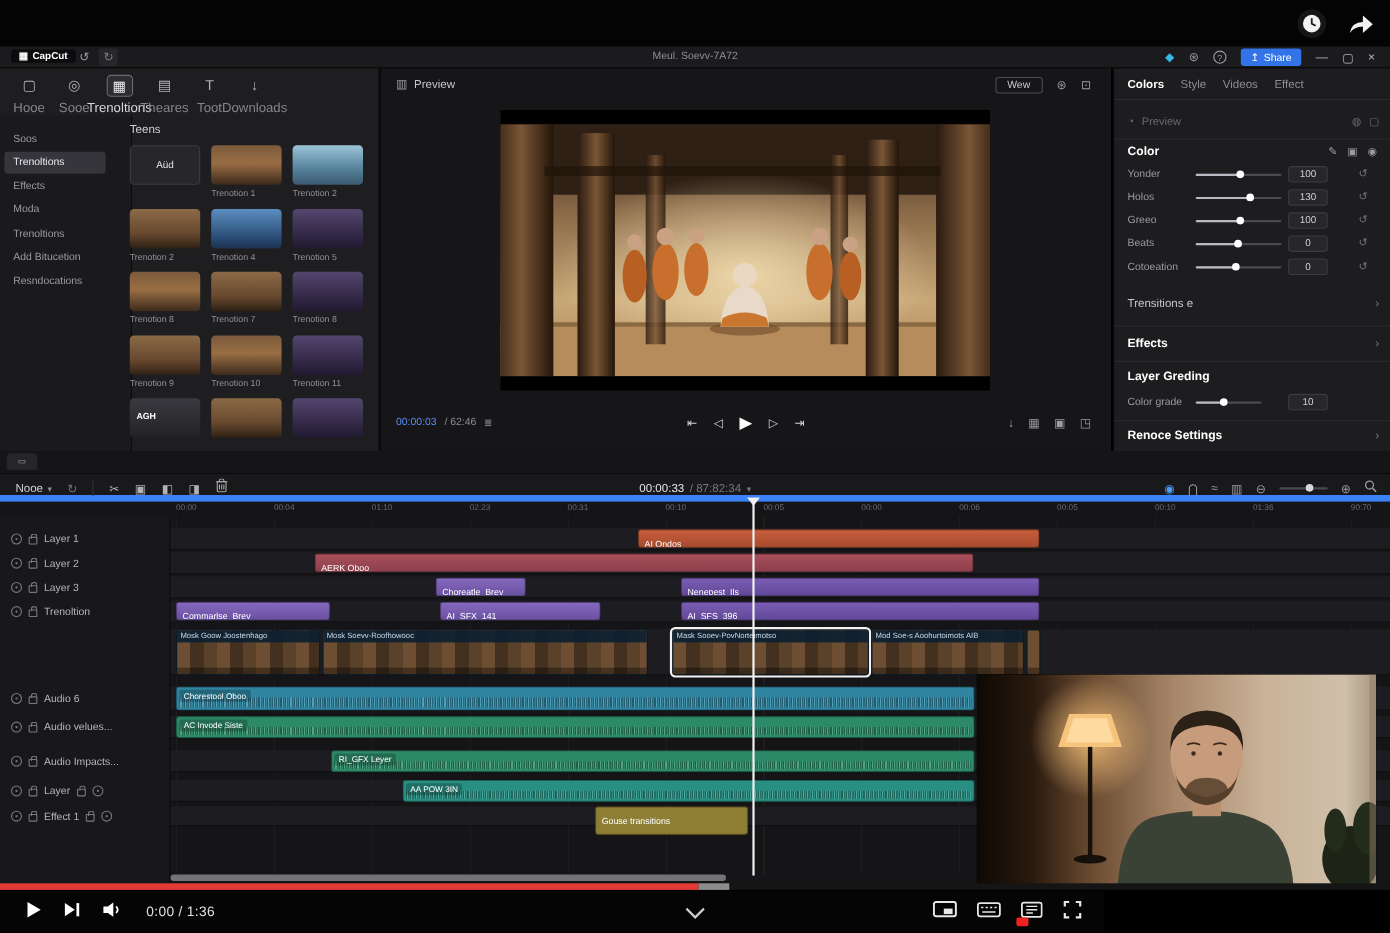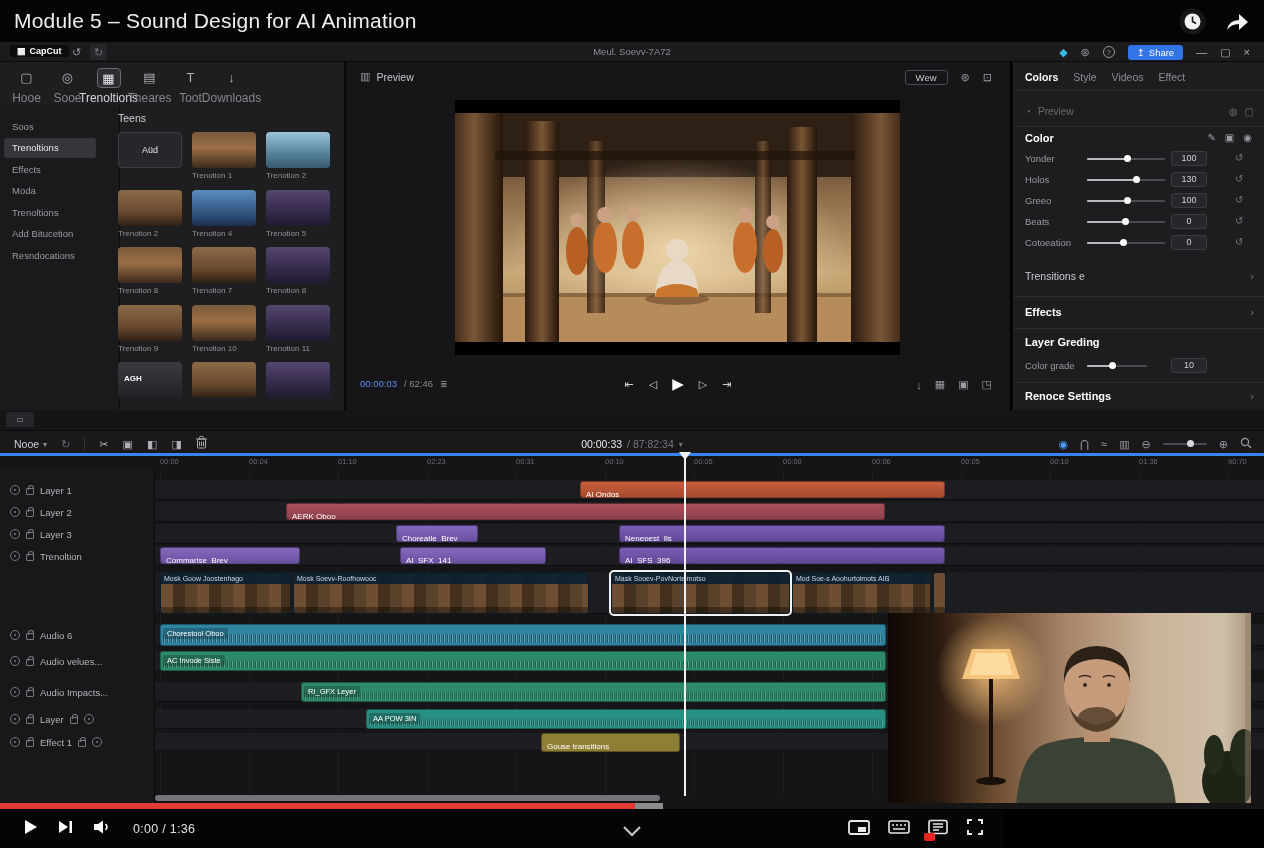--- a/index.html
+++ b/index.html
@@ -78,21 +78,21 @@
 .ps-track{position:absolute;left:74px;top:7px;width:78px;height:2px;background:#4a4a50;border-radius:1px}
 .ps-fill{position:absolute;left:0;top:0;height:2px;background:#b9b9c2;border-radius:1px}
 .ps-thumb{position:absolute;top:-3px;width:7px;height:7px;background:#fff;border-radius:50%}
 .ps-value{position:absolute;left:158px;top:0;width:36px;height:15px;background:#27272b;border:1px solid #3a3a40;border-radius:3px;font-size:9px;color:#d0d0d5;text-align:center;line-height:13px}
 .ps-reset{position:absolute;left:222px;top:1px;font-size:10px;color:#76767c}
 .pp-row-lbl{position:absolute;left:12px;font-size:10.5px;color:#c8c8cd}
 
 
 .timeline{top:410px;left:0;width:1264px;height:394px;background:#151518}
 .tl-notch{position:absolute;left:6px;top:2px;width:28px;height:15px;background:#26262a;border-radius:4px 4px 0 0;text-align:center;font-size:8px;color:#9a9aa0;line-height:15px}
-.tl-toolbar{position:absolute;left:0;top:20px;width:1264px;height:26px;background:#19191c;border-top:1px solid #0b0b0d;border-bottom:3px solid #3b82f6}
+.tl-toolbar{position:absolute;left:0;top:20px;width:1264px;height:26px;background:#19191c;border-top:1px solid #0b0b0d;border-bottom:6px solid #3b82f6}
 .tl-tb-left{position:absolute;left:14px;top:0;height:26px;display:flex;gap:14px;align-items:center}
 .tl-tb-left .g{font-size:11px;color:#b0b0b5}
 .tl-mode{font-size:10.5px;color:#cfcfd4;display:flex;gap:4px;align-items:center}
 .vsep{width:1px;height:14px;background:#333338}
 .tl-tc{position:absolute;left:0;right:0;top:0;height:26px;display:flex;gap:5px;justify-content:center;align-items:center;font-size:10.5px}
 .tl-tc .c{color:#e8e8ec}
 .tl-tc .t{color:#76767c}
 .tl-tb-right{position:absolute;right:12px;top:0;height:26px;display:flex;gap:12px;align-items:center}
 .tl-tb-right .g{font-size:11px;color:#9a9aa0}
 .zoom-slider{width:44px;height:2px;background:#4a4a50;border-radius:1px;position:relative}
@@ -142,21 +142,20 @@
 .pb-right{position:absolute;right:20px;top:0;height:38px;display:flex;gap:18px;align-items:center}
 .badge-wrap{position:relative;display:inline-block}
 .badge{position:absolute;left:-4px;bottom:-2px;width:11px;height:8px;background:#e22;border-radius:2px}
 </style>
 </head>
 <body>
 
 <div class="stage">
 
   <div class="abs lesson-bar">
-    <div class="lesson-title">Module 5 – Sound Design for AI Animation</div>
     <div class="lesson-icons">
       <span><svg width="27" height="27" viewBox="0 0 27 27">
             <circle cx="13.5" cy="13.5" r="13" fill="#161616"></circle>
             <circle cx="13.5" cy="13.5" r="8" fill="#f2f2f2"></circle>
             <path d="M13.5 8.5 V13.5 L17 15.5" stroke="#161616" stroke-width="1.6" fill="none"></path>
           </svg></span>
       <span><svg width="26" height="22" viewBox="0 0 26 22">
             <path d="M3 19 Q5 9 15 9 L15 3 L24 11 L15 19 L15 13 Q7 13 3 19 Z" fill="#f2f2f2"></path>
           </svg></span>
     </div>
@@ -576,21 +575,21 @@
       </div>
     <div class="clip-video" style="left:792px;top:162px;width:139px;height:42px">
         <span class="vc-title">Mod Soe-s Aoohurtoimots AIB</span>
       </div>
     <div class="clip-video" style="left:933px;top:162px;width:13px;height:42px"></div>
 
     <div class="clip c-green wave" style="left:160px;top:241px;width:726px;height:20px"><span class="cl">AC Invode Siste</span></div>
     <div class="clip c-teal wave" style="left:160px;top:214px;width:726px;height:22px"><span class="cl">Chorestool Oboo</span></div>
     <div class="clip c-green wave" style="left:301px;top:272px;width:585px;height:20px"><span class="cl">RI_GFX Leyer</span></div>
     <div class="clip c-teal2 wave" style="left:366px;top:299px;width:520px;height:20px"><span class="cl">AA POW 3IN</span></div>
-    <div class="clip c-yellow" style="left:541px;top:323px;width:139px;height:19px">
+    <div class="clip c-yellow" style="left:541px;top:323px;width:139px;height:26px">
         <span class="cl">Gouse transitions</span>
       </div>
 
     <div class="playhead-cap"></div>
     <div class="playhead"></div>
     <div class="tl-scroll"></div>
   </div>
 
   <div class="abs webcam">
     <svg viewBox="0 0 363 193" width="363" height="193" preserveAspectRatio="none">

